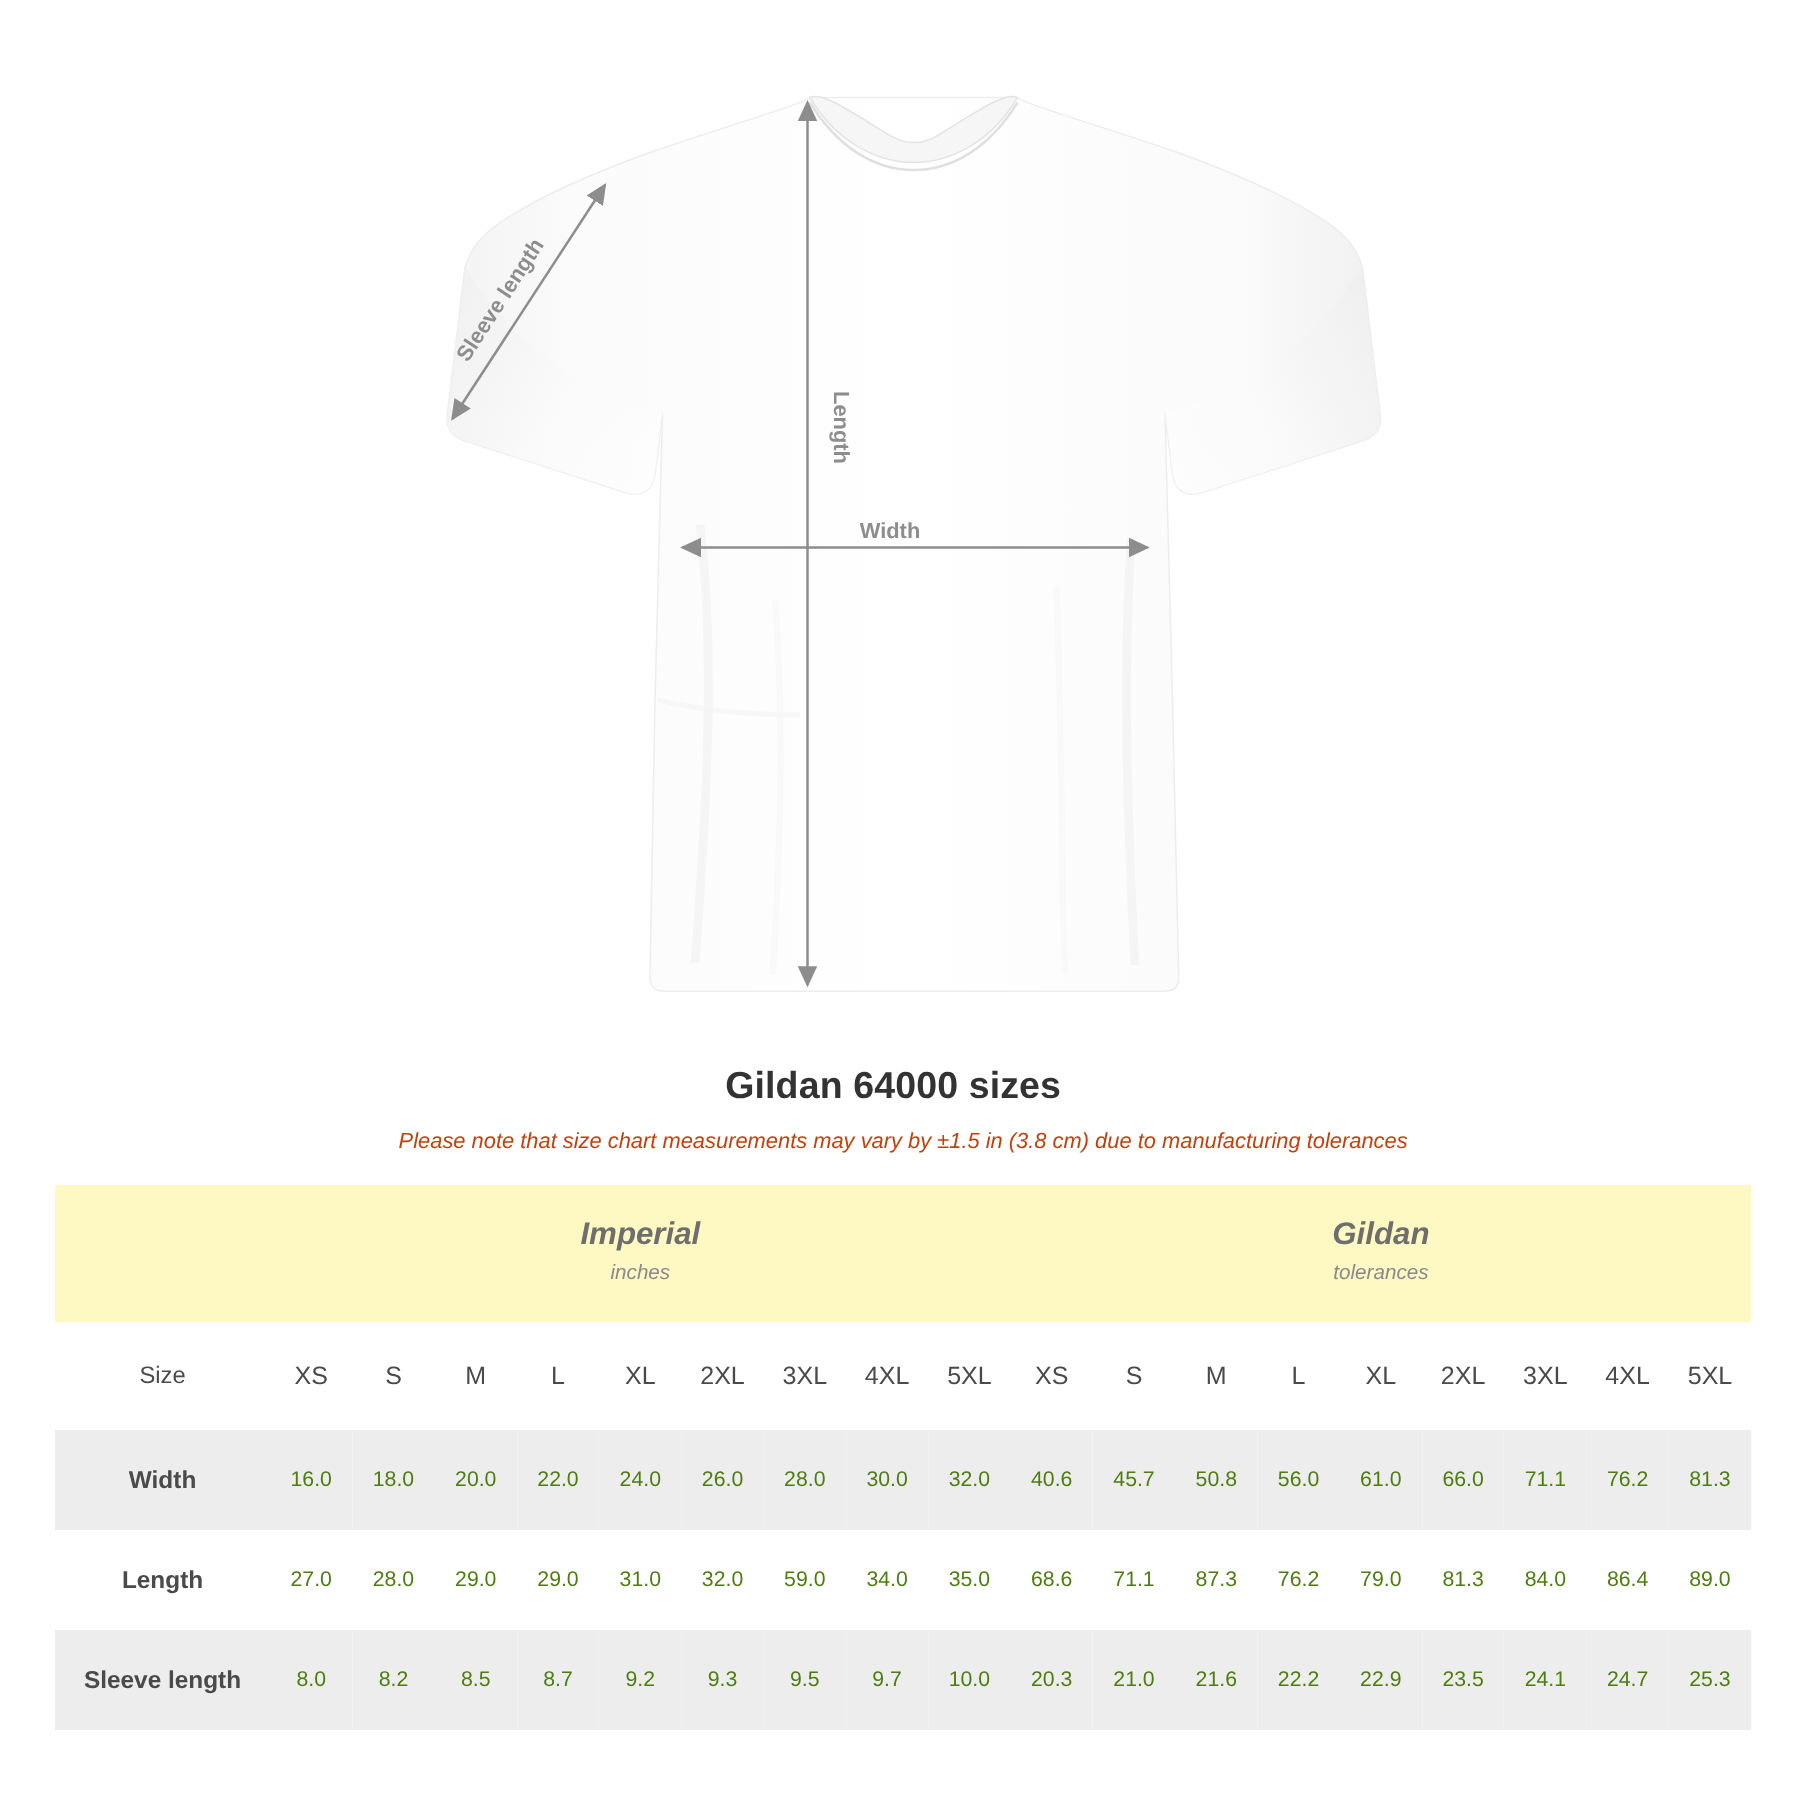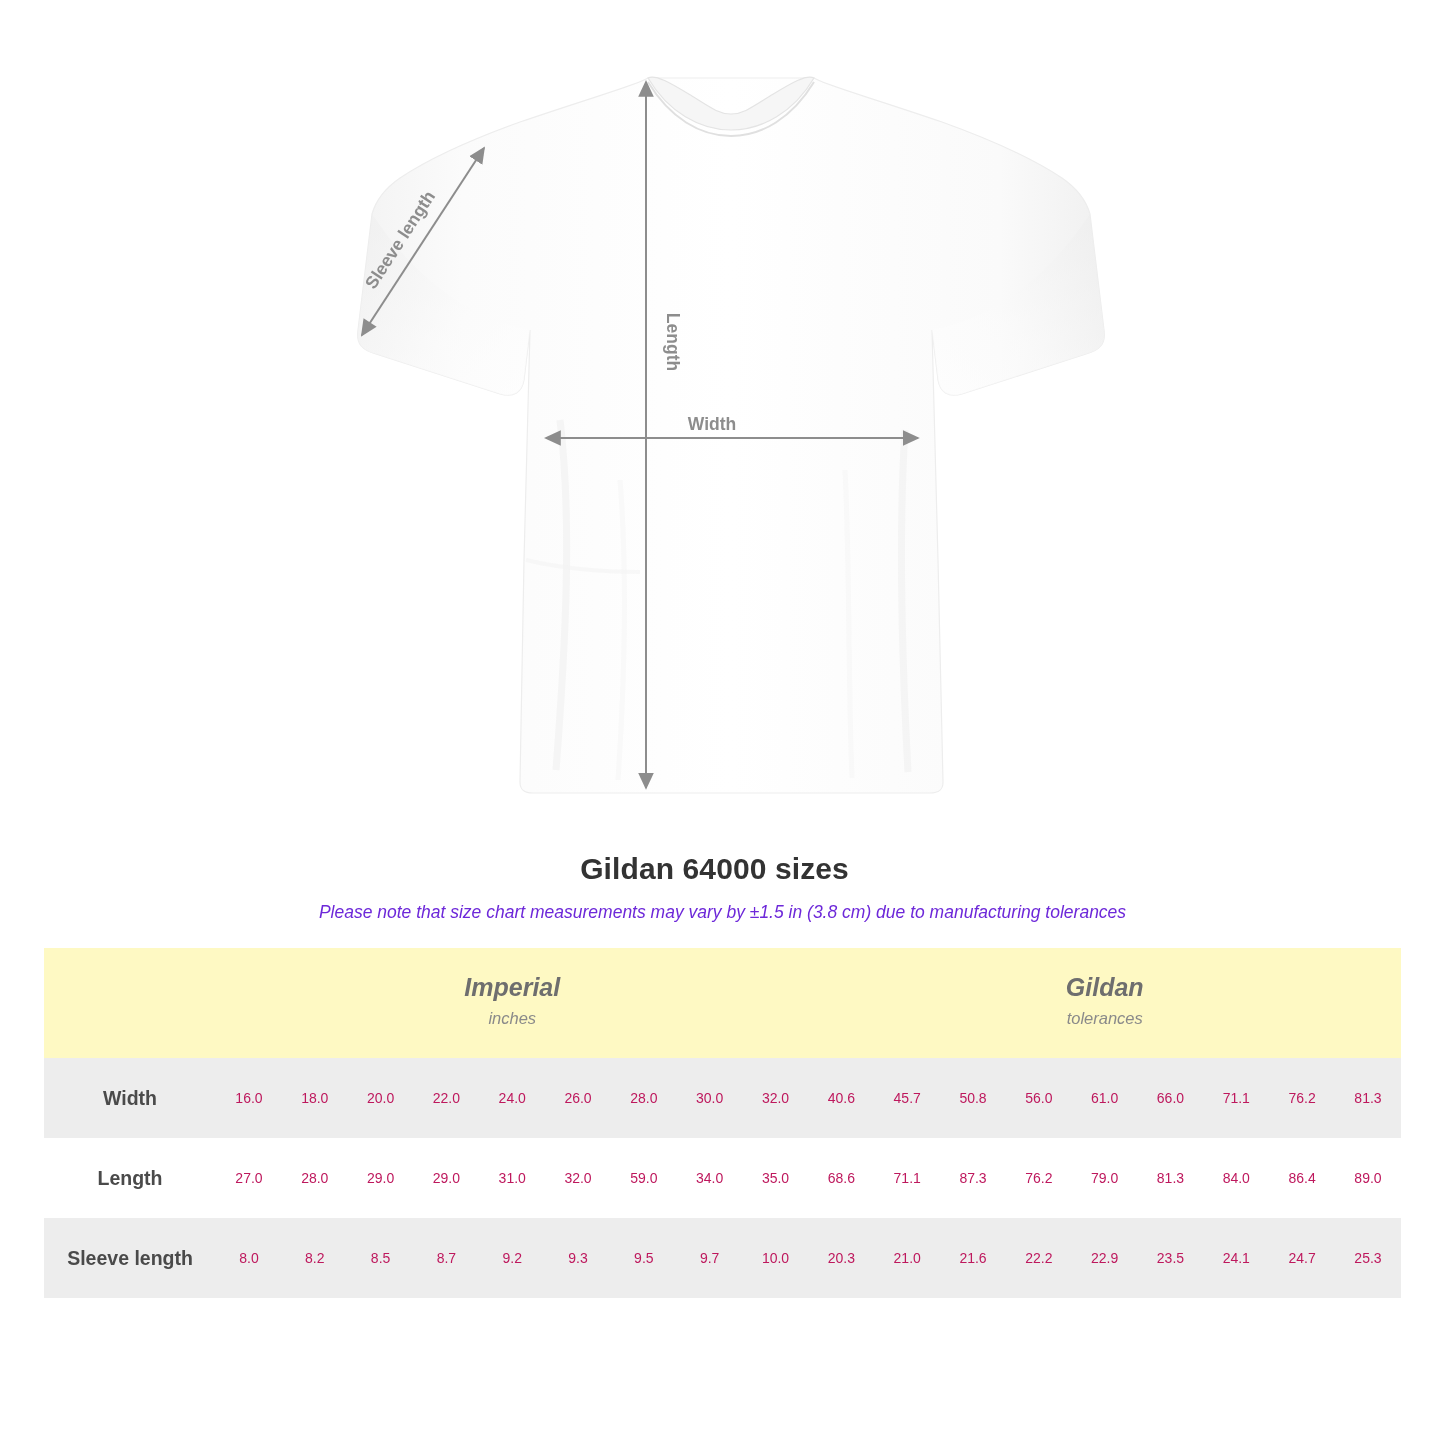--- a/index.html
+++ b/index.html
@@ -39,21 +39,21 @@
     font-size: 30px;
     font-weight: bold;
     color: #333333;
     margin: 22px 16px 0 0;
     letter-spacing: 0.1px;
   }
   .chart-note {
     text-align: center;
     font-size: 17.5px;
     font-style: italic;
-    color: #6d28d9;
+    color: #c2410c;
     margin: 16px 0 0 0;
   }
 
   
   .table-wrap {
     position: absolute;
     left: 44px;
     top: 948px;
     width: 1357px;
   }
@@ -94,22 +94,22 @@
     font-weight: bold;
     color: #4a4a4a;
     background: #ffffff;
   }
   .head-row td.rowlabel {
     font-size: 19px;
   }
 
   .data-row td {
     height: 80px;
-    font-size: 14px;
-    color: #be185d;
+    font-size: 17px;
+    color: #4d7c0f;
   }
   .data-row td.rowlabel {
     font-weight: bold;
     font-size: 19.5px;
     color: #4a4a4a;
   }
   .band-shade td { background: #ededed; }
   .band-plain td { background: #ffffff; }
 
   .col-label { width: 172px; }
@@ -243,20 +243,41 @@
         <td colspan="9">
           <div class="unit-name">Imperial</div>
           <div class="unit-sub">inches</div>
         </td>
         <td colspan="9">
           <div class="unit-name">Gildan</div>
           <div class="unit-sub">tolerances</div>
         </td>
       </tr>
 
+      <tr class="head-row">
+        <td class="rowlabel">Size</td>
+        <td>XS</td>
+        <td>S</td>
+        <td>M</td>
+        <td>L</td>
+        <td>XL</td>
+        <td>2XL</td>
+        <td>3XL</td>
+        <td>4XL</td>
+        <td>5XL</td>
+        <td>XS</td>
+        <td>S</td>
+        <td>M</td>
+        <td>L</td>
+        <td>XL</td>
+        <td>2XL</td>
+        <td>3XL</td>
+        <td>4XL</td>
+        <td>5XL</td>
+      </tr>
 
       <tr class="data-row band-shade">
         <td class="rowlabel">Width</td>
         <td>16.0</td>
         <td>18.0</td>
         <td>20.0</td>
         <td>22.0</td>
         <td>24.0</td>
         <td>26.0</td>
         <td>28.0</td>

